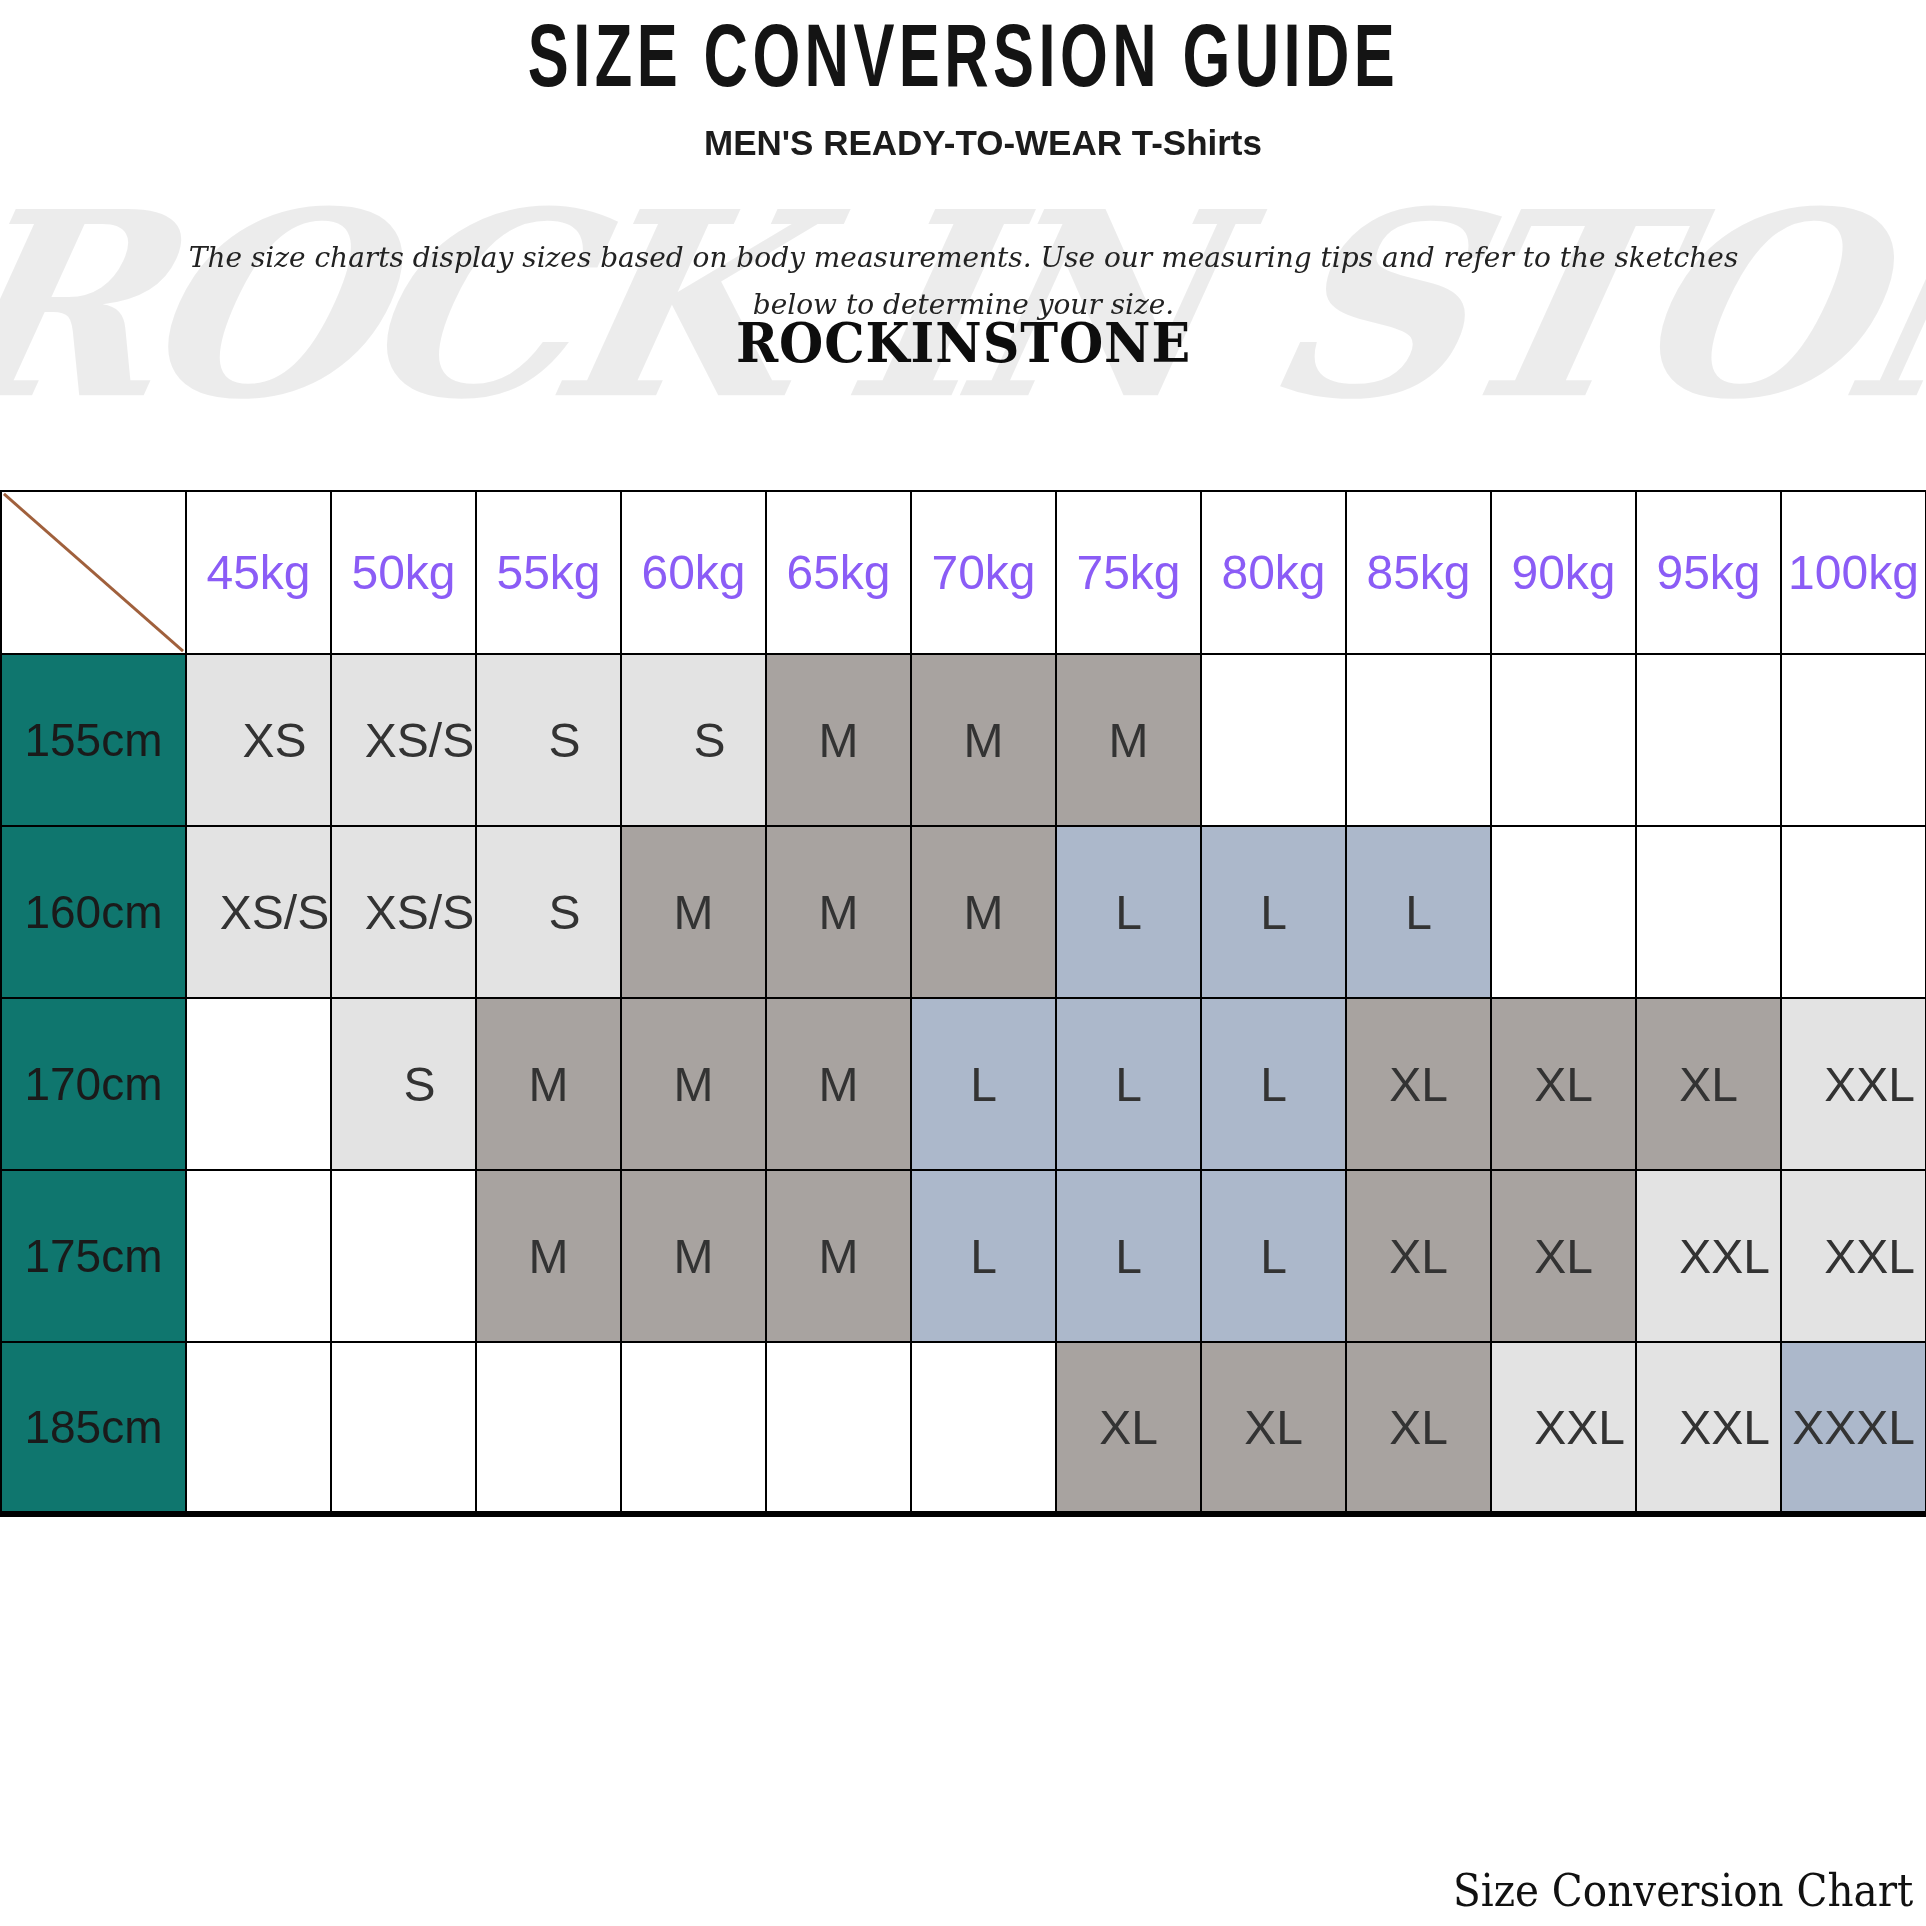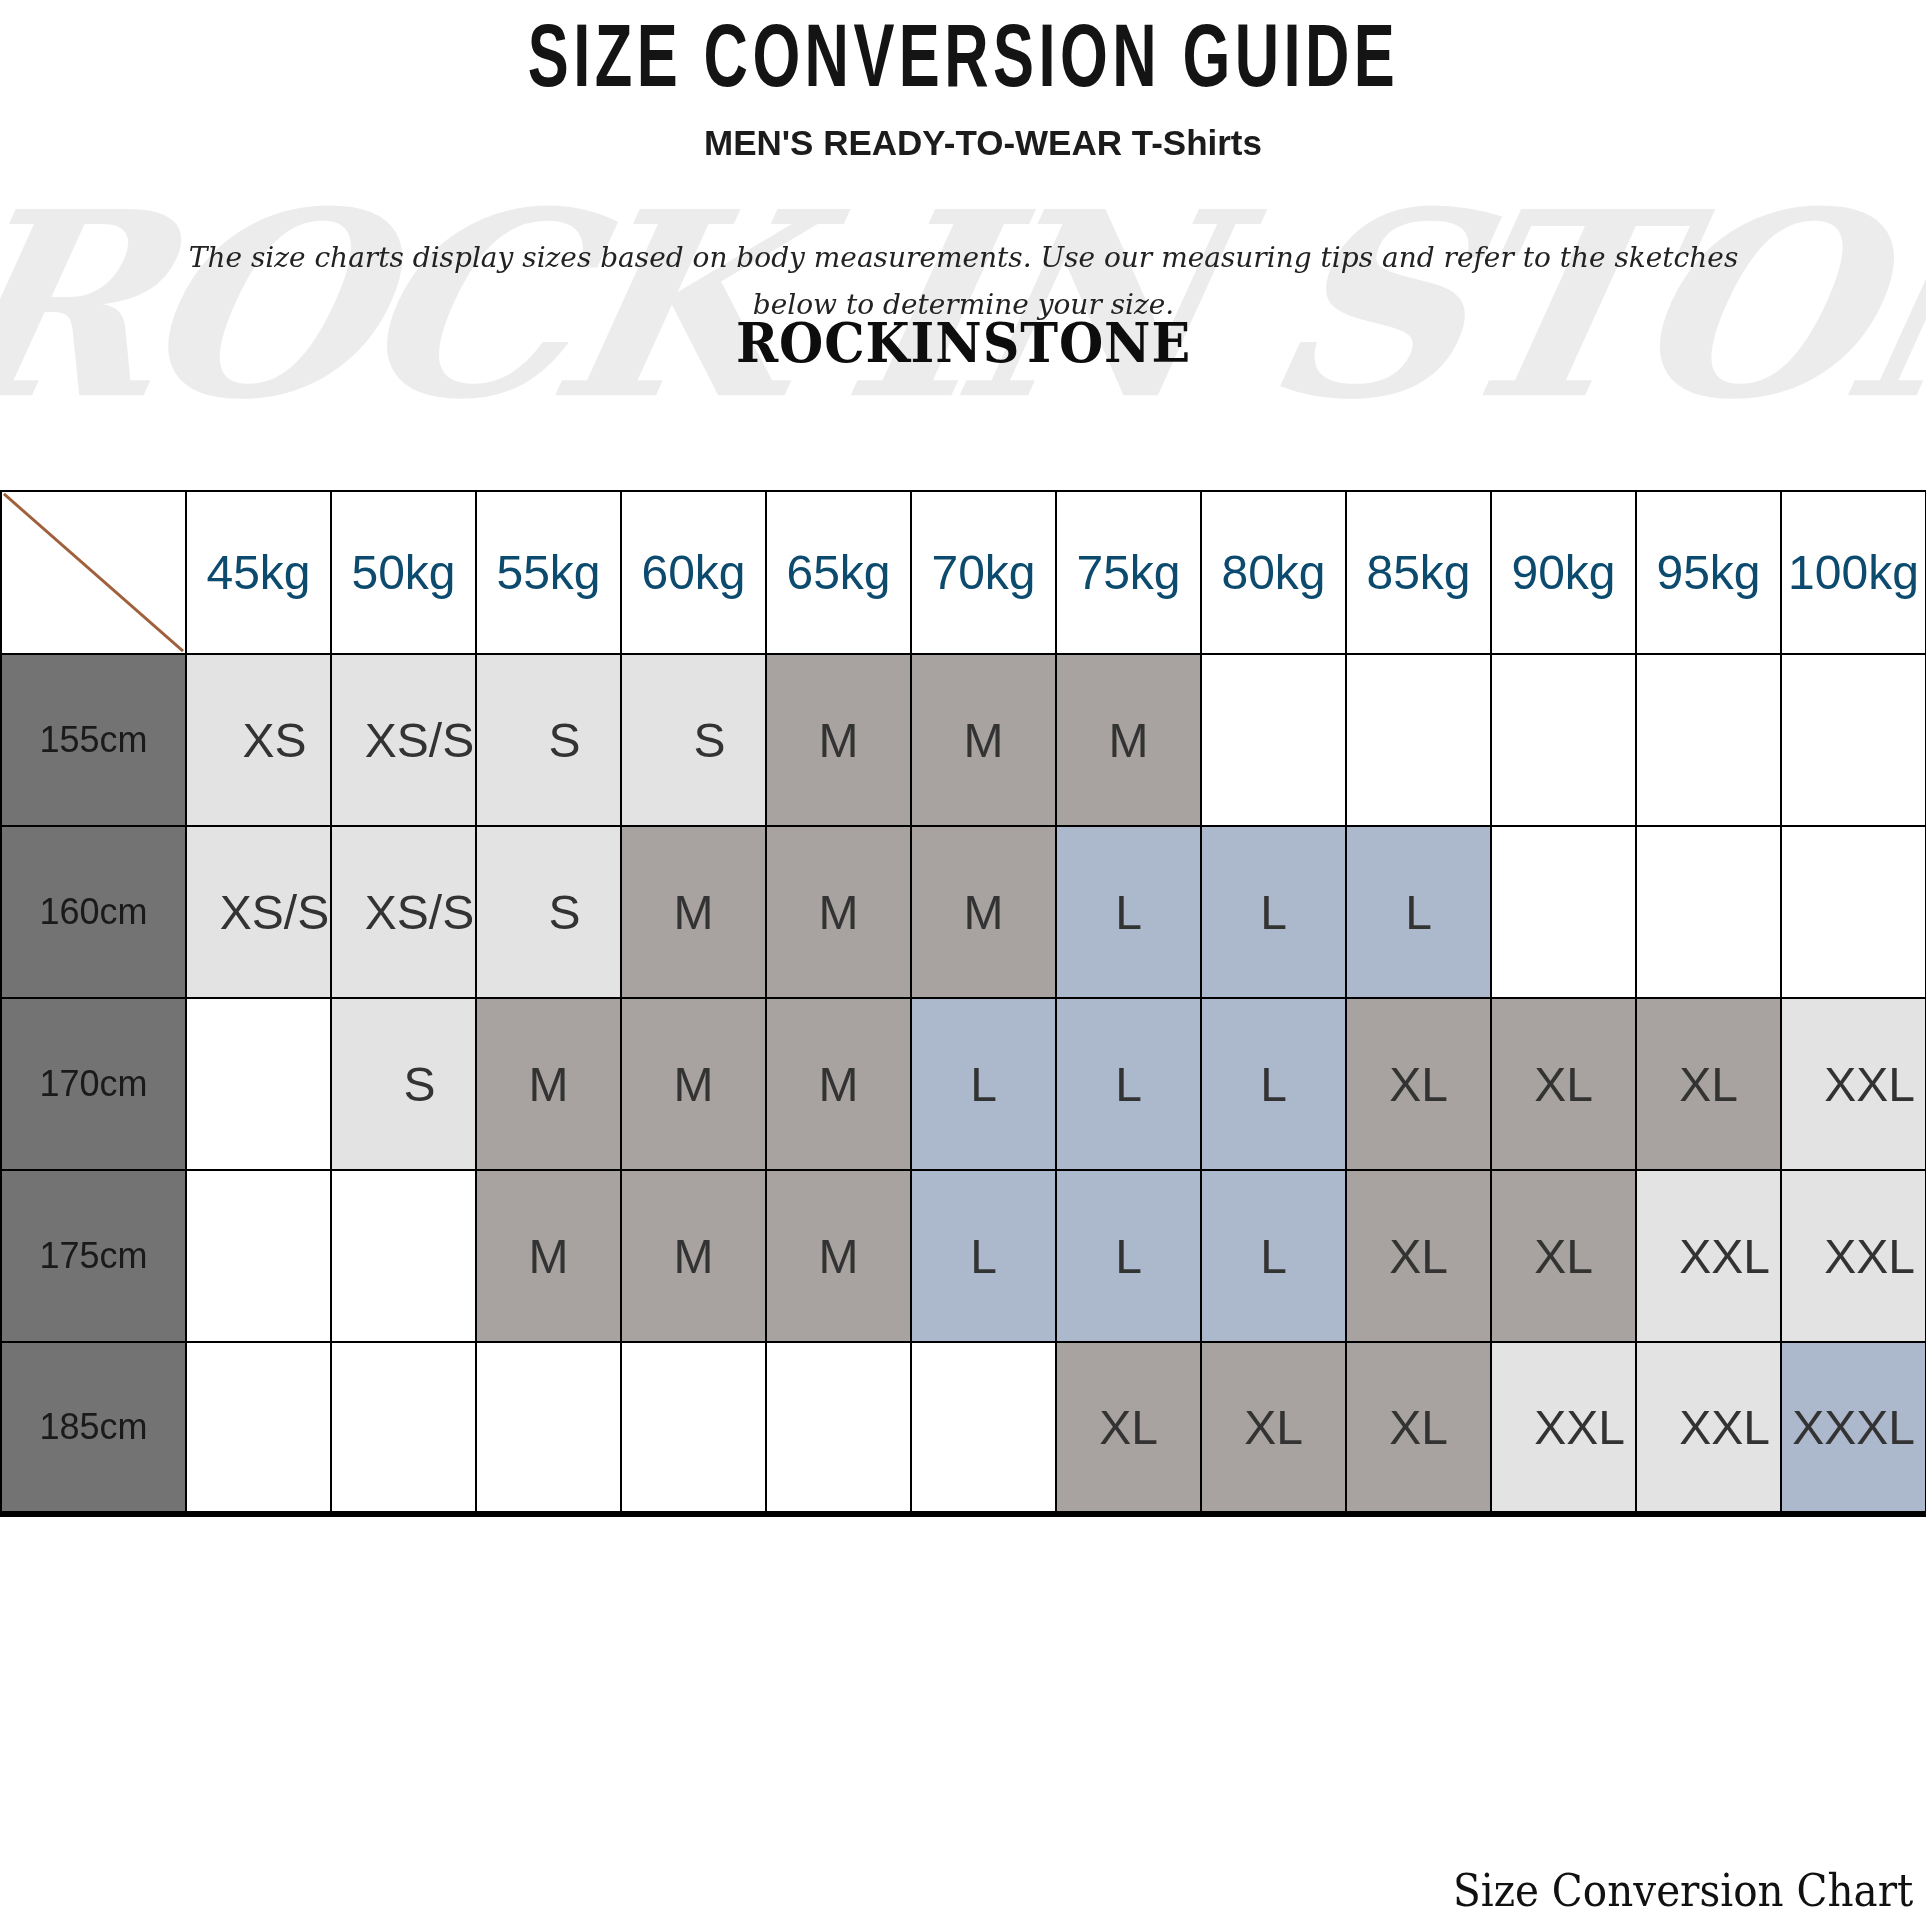--- a/index.html
+++ b/index.html
@@ -65,25 +65,25 @@
     z-index:1;
     border-bottom:6px solid #000;
   }
   .size-table th, .size-table td {
     border:2px solid #000;
     text-align:center; vertical-align:middle;
     overflow:hidden;
   }
   .size-table thead th {
     height:163px; background:#fff;
-    font-size:48px; font-weight:400; color:#0c4a6e;
+    font-size:48px; font-weight:400; color:#8b5cf6;
   }
   .size-table tbody tr { height:172px; }
   .size-table tbody th {
-    background:#737373; font-size:36px; font-weight:400; color:#1a1a1a;
+    background:#0f766e; font-size:46px; font-weight:400; color:#1a1a1a;
   }
   .size-table td { font-size:48px; font-weight:400; color:#333; }
 
   .cell-white { background:#ffffff; }
   .cell-gray  { background:var(--gray,#e3e3e3);padding-left:32px; }
   .cell-taupe { background:var(--taupe,#a8a3a0); }
   .cell-blue  { background:var(--blue,#acb8cb); }
 
   th.corner { position:relative; padding:0; }
   th.corner svg { position:absolute; inset:0; width:100%; height:100%; display:block; }

